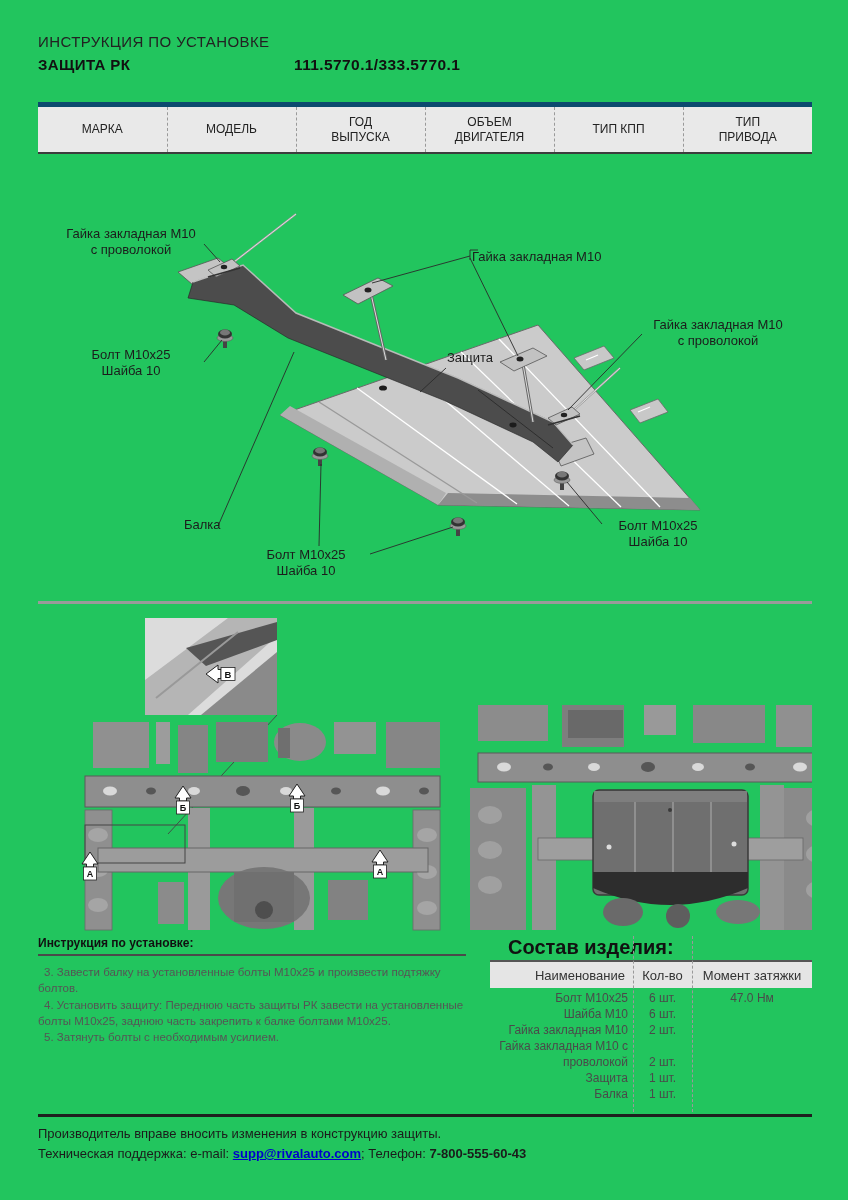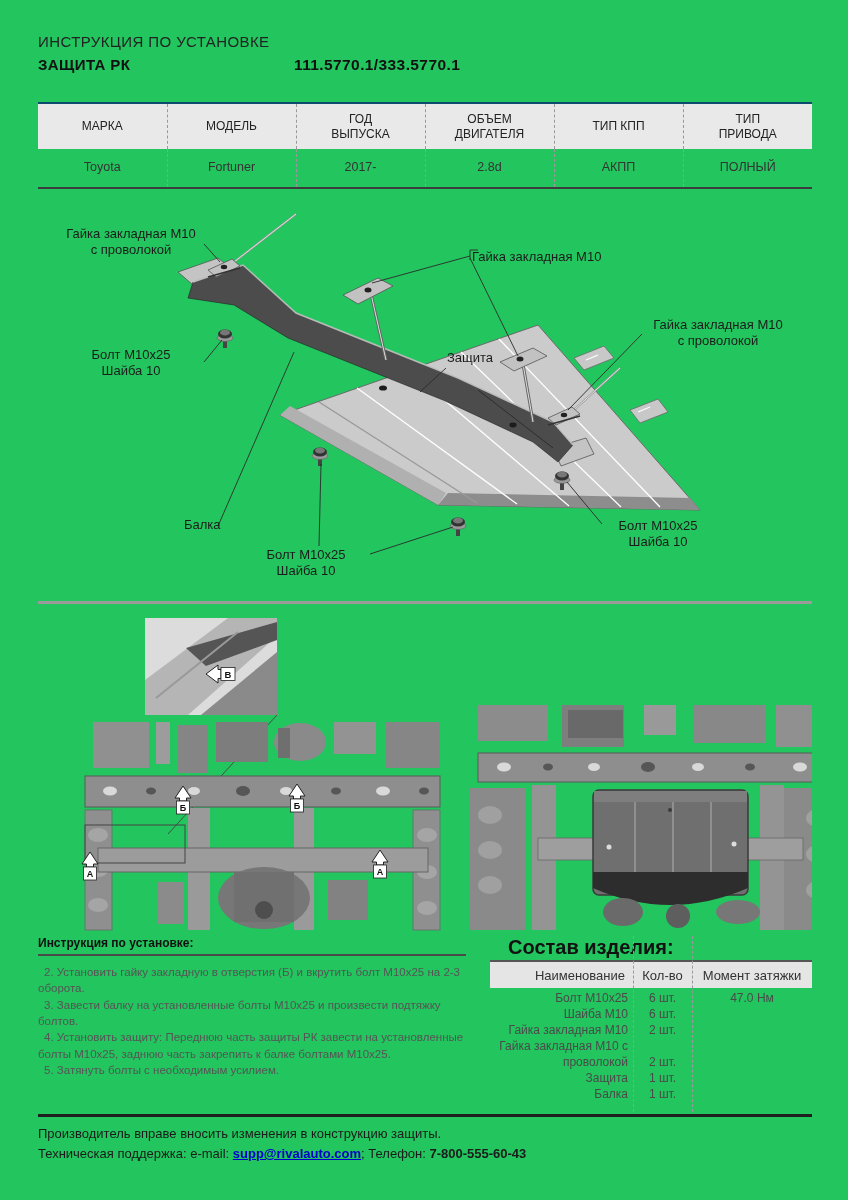--- a/index.html
+++ b/index.html
@@ -5,21 +5,21 @@
   html,body{margin:0;padding:0;background:#fff;}
   #page{position:relative;width:848px;height:1200px;background:#22c55e;overflow:hidden;
         font-family:"Liberation Sans",sans-serif;color:#1a1a1a;}
   .abs{position:absolute;}
   
   .doc-title{left:38px;top:33px;font-size:15px;letter-spacing:.4px;color:#222;}
   .product-title{left:38px;top:56px;font-size:15px;font-weight:bold;letter-spacing:.4px;color:#111;}
   .part-numbers{left:294px;top:56px;font-size:15.5px;font-weight:bold;letter-spacing:.4px;color:#111;}
   
   .veh-table{left:38px;top:102px;width:774px;display:table;table-layout:fixed;
-             border-top:2px solid #0c4a6e;border-bottom:2px solid #3c3c3c;border-collapse:collapse;}
+             border-top:5px solid #0c4a6e;border-bottom:2px solid #3c3c3c;border-collapse:collapse;}
   .veh-row{display:table-row;}
   .veh-cell{display:table-cell;text-align:center;vertical-align:middle;white-space:pre-line;
             border-left:1px dashed #999;font-size:12px;line-height:1.25;}
   .veh-cell:first-child{border-left:none;}
   .veh-head .veh-cell{background:#e9e9e9;height:45px;color:#222;}
   .veh-data .veh-cell{height:38px;font-size:12.5px;color:#333;}
   
   .diagram-svg{left:38px;top:210px;}
   .dlabel{position:absolute;font-size:13px;color:#1c1c1c;line-height:1.22;white-space:pre-line;}
   .dlabel.ctr{text-align:center;}
@@ -75,28 +75,20 @@
     <div class="veh-row veh-head">
       <div class="veh-cell">МАРКА</div>
       <div class="veh-cell">МОДЕЛЬ</div>
       <div class="veh-cell">ГОД
 ВЫПУСКА</div>
       <div class="veh-cell">ОБЪЕМ
 ДВИГАТЕЛЯ</div>
       <div class="veh-cell">ТИП КПП</div>
       <div class="veh-cell">ТИП
 ПРИВОДА</div>
-    </div>
-    <div class="veh-row veh-data">
-      <div class="veh-cell">Toyota</div>
-      <div class="veh-cell">Fortuner</div>
-      <div class="veh-cell">2017-</div>
-      <div class="veh-cell">2.8d</div>
-      <div class="veh-cell">АКПП</div>
-      <div class="veh-cell">ПОЛНЫЙ</div>
     </div>
   </div>
 
   <svg class="abs diagram-svg" width="774" height="385" viewBox="0 0 774 385">
 
     <g>
       <polygon points="242,205 500,115 662,300 400,295" fill="#cbcbcb" stroke="#6a6a6a" stroke-width="1"></polygon>
       <polygon points="242,205 400,295 408,283 252,196" fill="#b0b0b0"></polygon>
       <polygon points="400,295 662,300 652,288 410,283" fill="#8d8d8d"></polygon>
       <line x1="281" y1="192" x2="439" y2="293" stroke="#9a9a9a" stroke-width="1.4"></line>
@@ -316,21 +308,20 @@
       <ellipse cx="585" cy="302" rx="20" ry="14" fill="#6a6a6a"></ellipse>
       <circle cx="640" cy="306" r="12" fill="#5e5e5e"></circle>
       <ellipse cx="700" cy="302" rx="22" ry="12" fill="#777"></ellipse>
     </g>
   </svg>
 
   <div class="abs instr">
     <div class="instr-title">Инструкция по установке:</div>
     <div class="instr-rule"></div>
     <div class="instr-steps">
-      <p>2. Установить гайку закладную в отверстия (Б) и вкрутить болт М10х25 на 2-3 оборота.</p>
       <p>3. Завести балку на установленные болты М10х25 и произвести подтяжку болтов.</p>
       <p>4. Установить защиту: Переднюю часть защиты РК завести на установленные болты М10х25, заднюю часть закрепить к балке болтами М10х25.</p>
       <p>5. Затянуть болты с необходимым усилием.</p>
     </div>
   </div>
 
   <div class="abs parts">
     <div class="dash-v dash-v1"></div>
     <div class="dash-v dash-v2"></div>
     <div class="parts-title">Состав изделия:</div>

